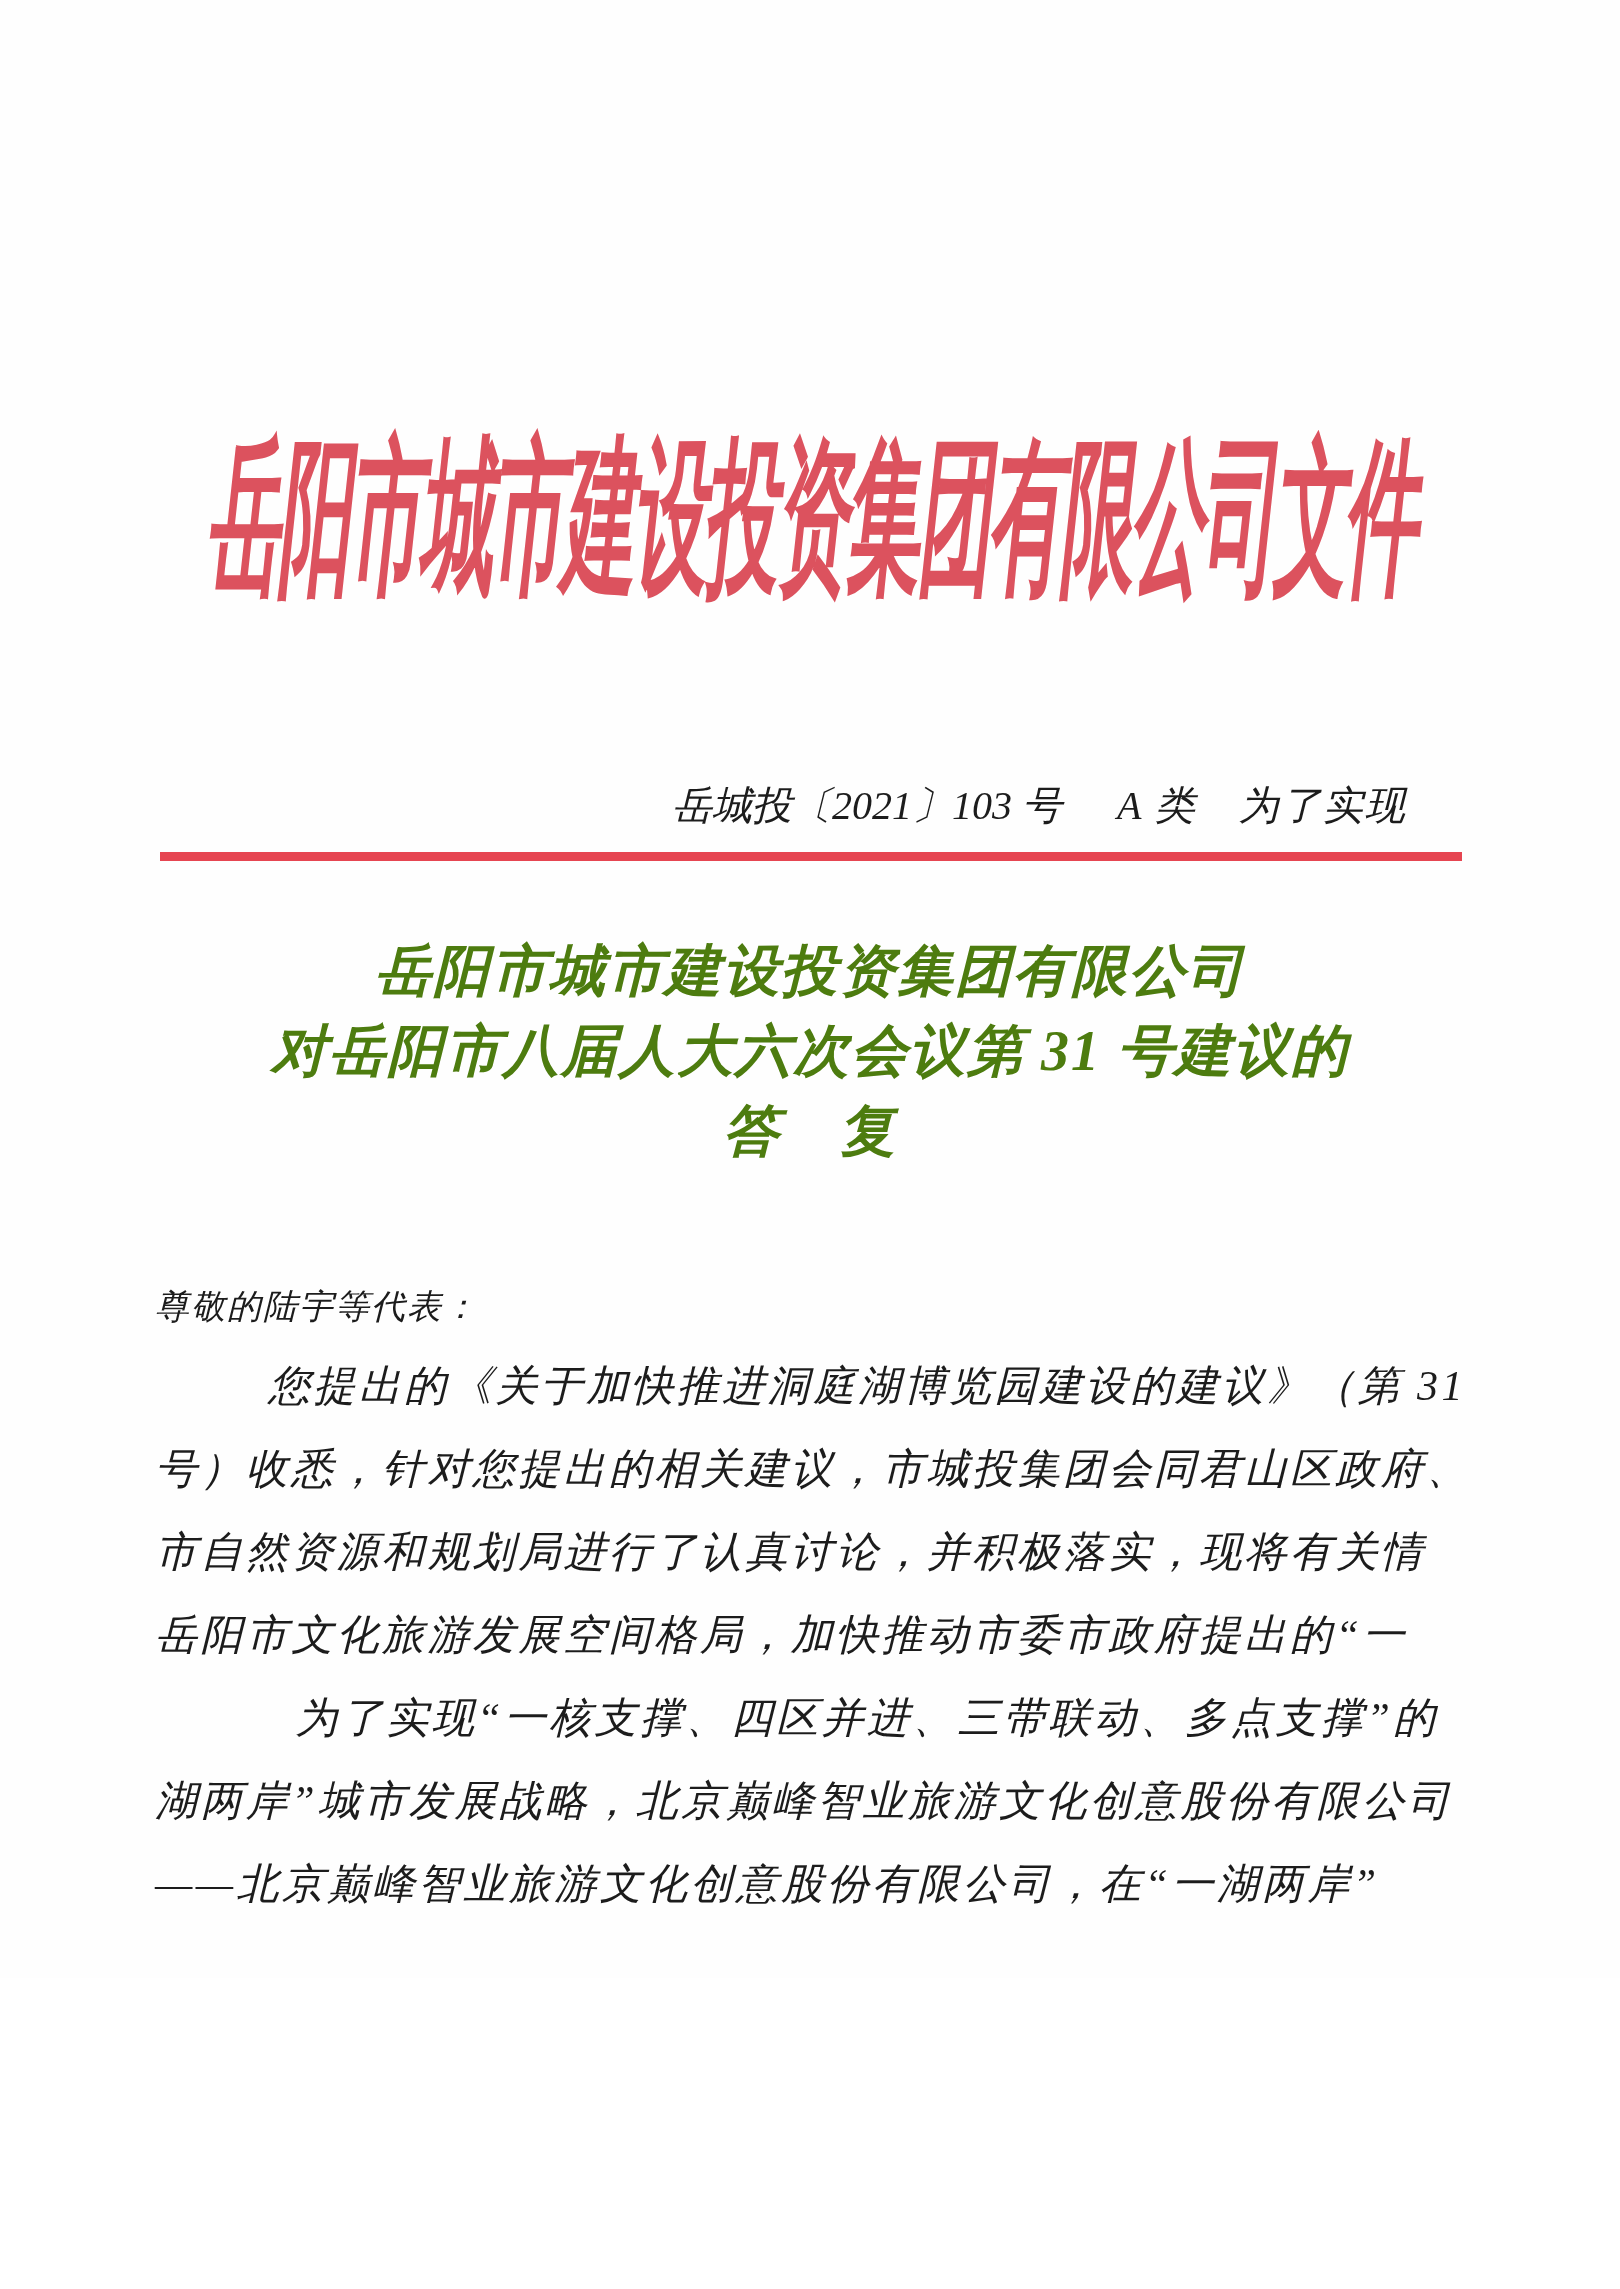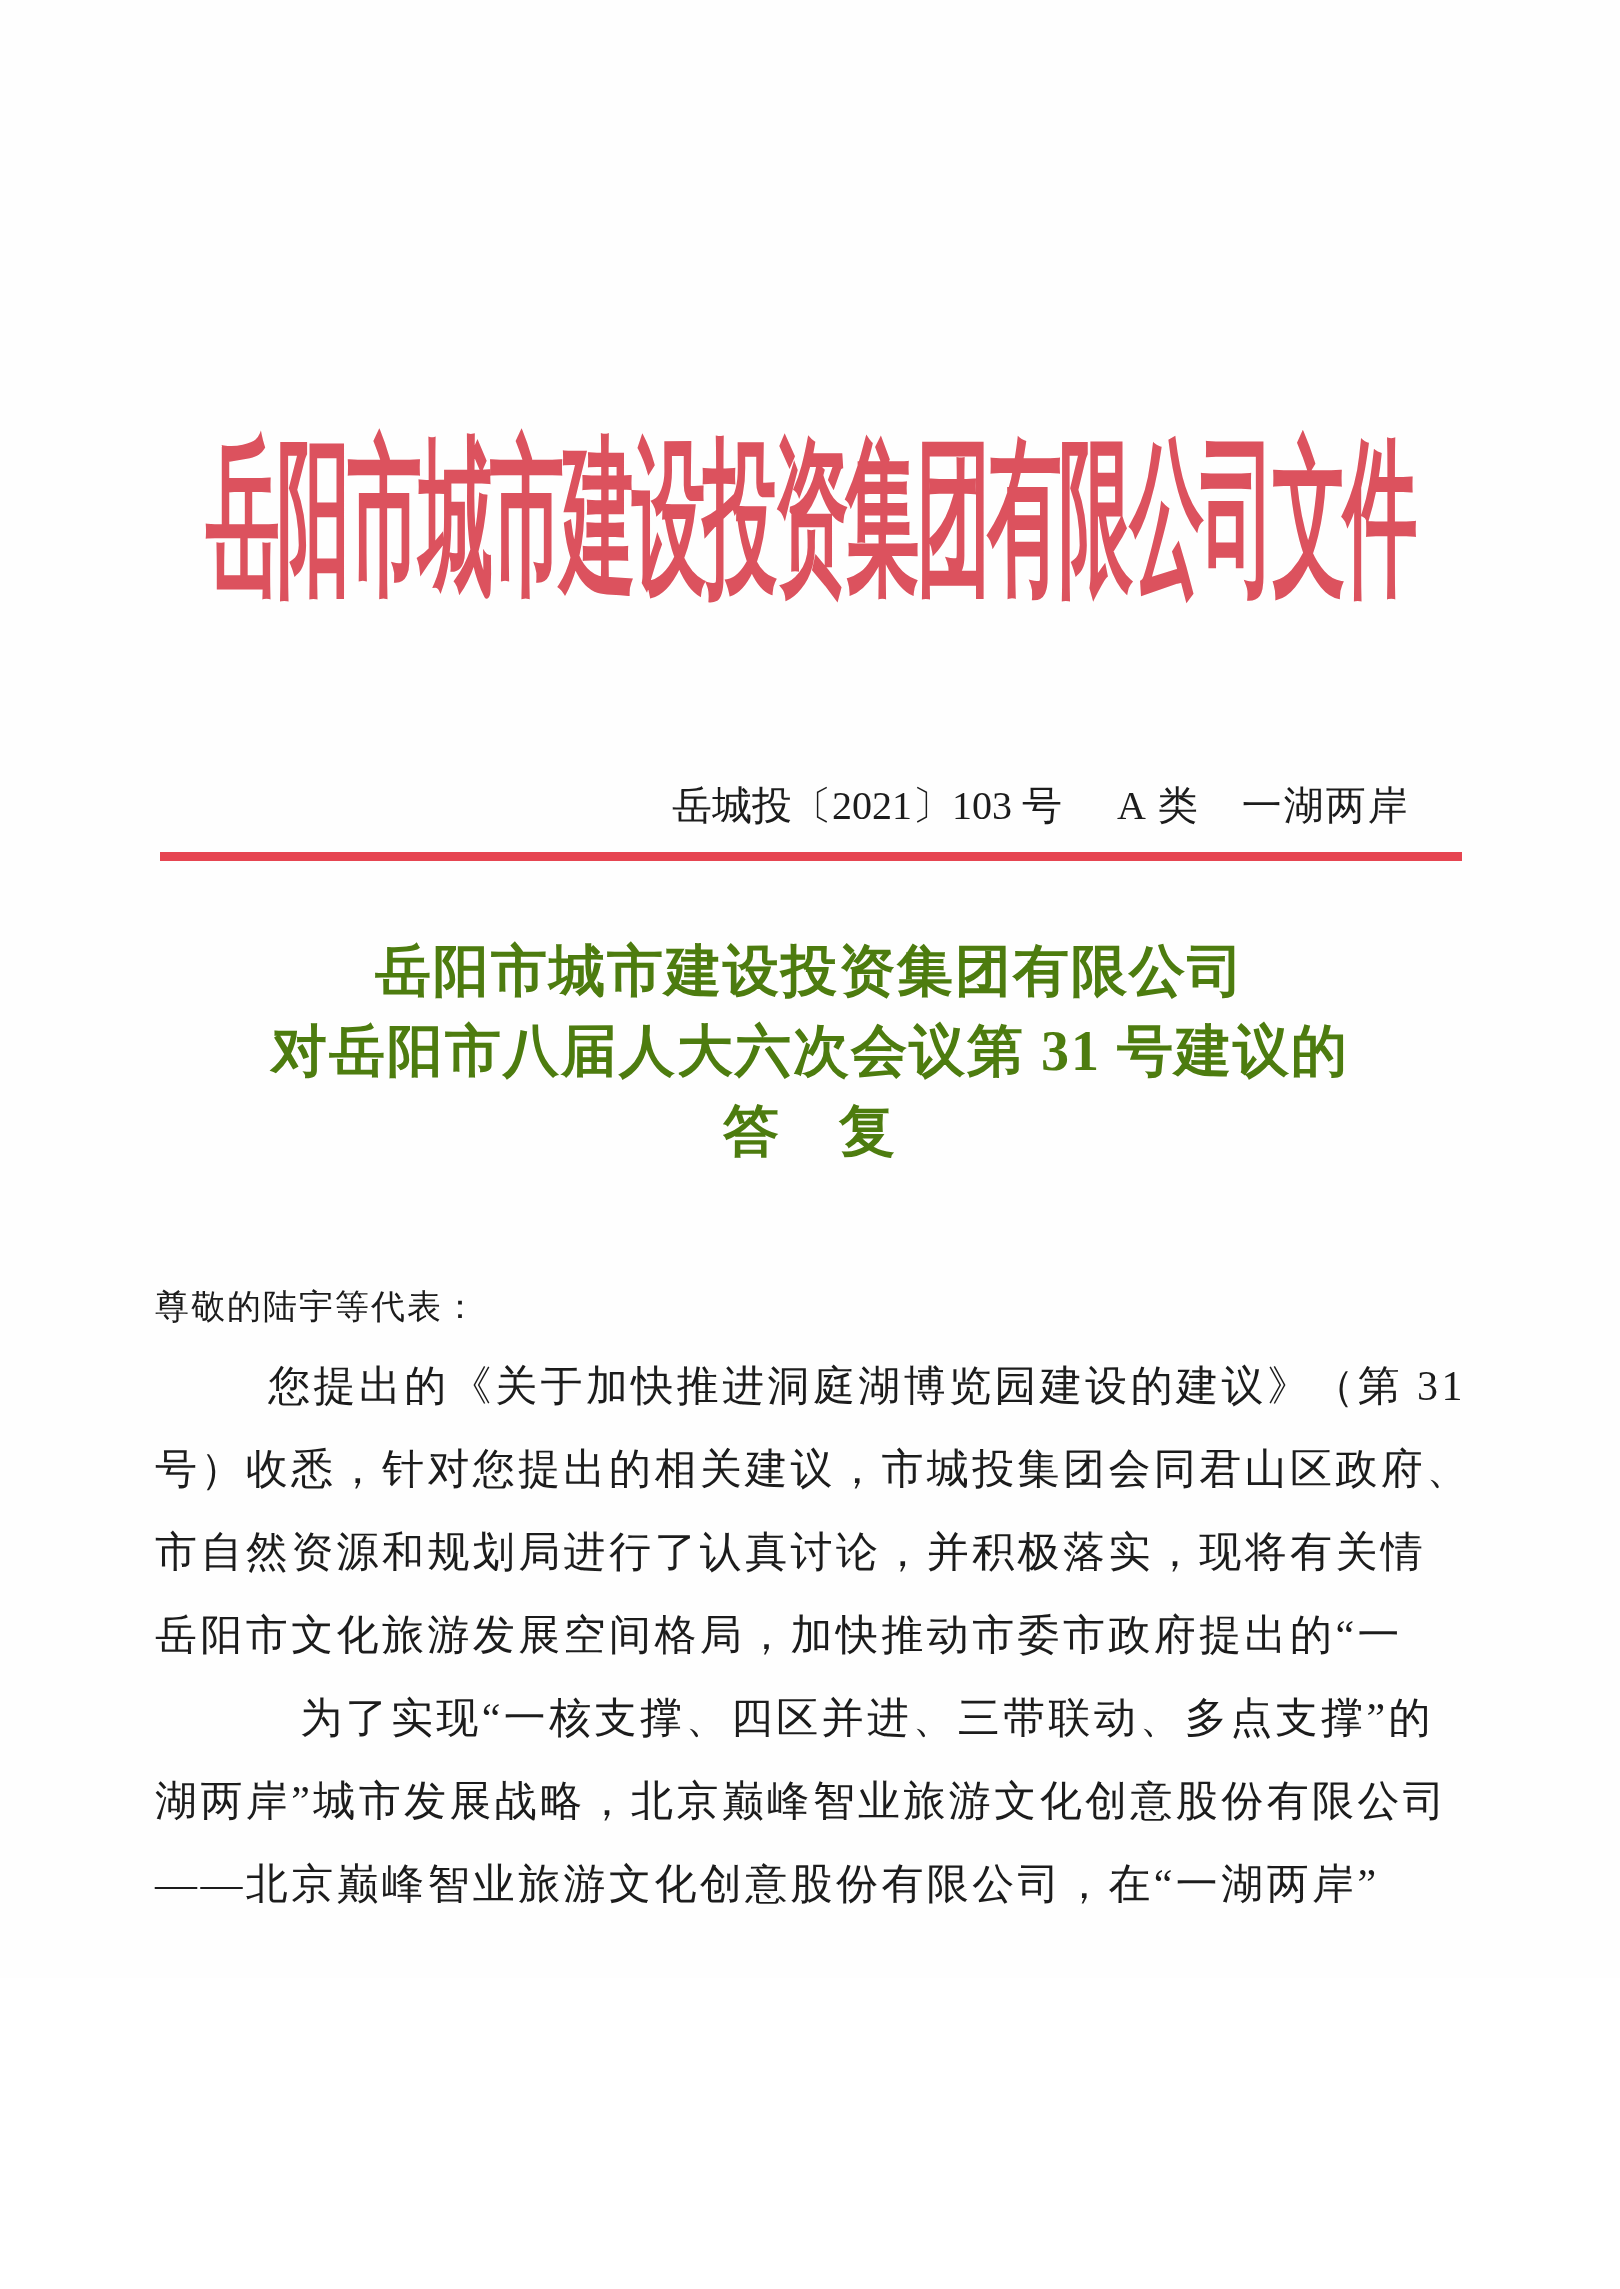--- a/index.html
+++ b/index.html
@@ -8,20 +8,21 @@
     background: #ffffff;
   }
   .page {
     position: relative;
     width: 1620px;
     height: 1978px;
     background: #fefefe;
     overflow: hidden;
     font-family: "Liberation Serif", "DejaVu Serif", serif;
     color: var(--text-black, #1c1c1c);
+    font-style: italic;
   }
   
   .red-header {
     position: absolute;
     top: 433px;
     left: 0;
     width: 100%;
     text-align: center;
     font-family: "Liberation Serif", "DejaVu Serif", serif;
     font-weight: 700;
@@ -117,21 +118,21 @@
 </style>
 </head>
 <body>
 
 <div class="page">
 
   <div class="red-header">岳阳市城市建设投资集团有限公司文件</div>
 
   <div class="docnum-row">
     <span class="doc-number">岳城投〔2021〕103 号</span>
-    <span class="classification">A 类　一湖两岸</span>
+    <span class="classification">A 类　为了实现</span>
   </div>
 
   <div class="red-rule"></div>
 
   <div class="title-block">
     <div>岳阳市城市建设投资集团有限公司</div>
     <div>对岳阳市八届人大六次会议第 31 号建议的</div>
     <div>答　复</div>
   </div>
 

